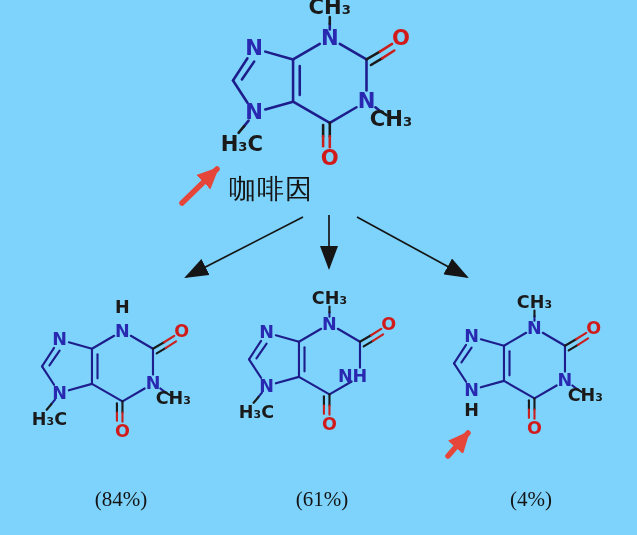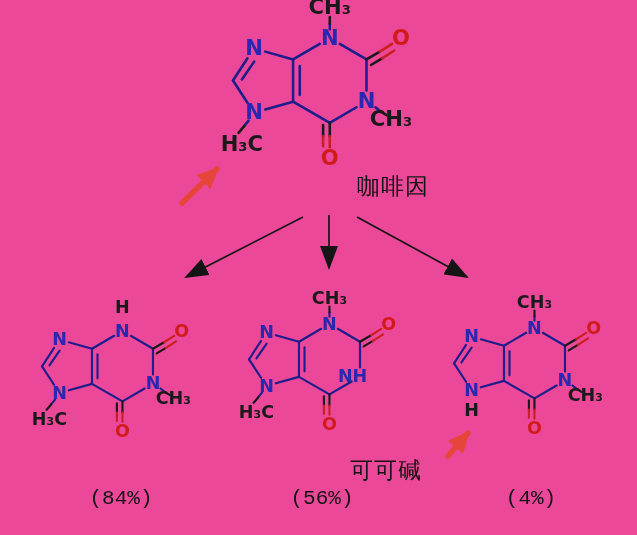--- a/index.html
+++ b/index.html
@@ -1,41 +1,41 @@
 <!DOCTYPE html>
 <html><head>
 <meta charset="utf-8">
 <style>
   html,body{margin:0;padding:0;background:#ffffff;}
   .page{
-    position:relative;width:637px;height:535px;background:#ec4899;
+    position:relative;width:637px;height:535px;background:#7dd3fc;
     overflow:hidden;font-family:"Liberation Serif",serif;
   }
   svg.mol{position:absolute;overflow:visible;}
   
   .bd{stroke:#1d1d8c;stroke-width:2.3;stroke-linecap:round;fill:none;}
   .bk{stroke:#1a1a1a;stroke-width:2.3;stroke-linecap:round;fill:none;}
   .rd{stroke:#c9201d;stroke-width:2.3;stroke-linecap:round;fill:none;}
   
   svg.mol text{
     font-family:"DejaVu Sans",sans-serif;font-size:19px;font-weight:600;
     text-anchor:middle;
   }
   .n{fill:#2828b0;}
   .o{fill:#d11a1a;}
   .c{fill:#1a1a1a;}
   .astart{text-anchor:start;}
   .aend{text-anchor:end;}
   .mol-name{
-    position:absolute;width:200px;text-align:right;
-    font-size:23px;color:#141414;letter-spacing:1px;
+    position:absolute;width:200px;text-align:left;
+    font-size:27px;color:#141414;letter-spacing:1px;
   }
   .mol-yield{
     position:absolute;width:200px;text-align:center;
-    font-size:21px;color:#141414;font-family:Liberation Mono, monospace;
+    font-size:21px;color:#141414;font-family:Liberation Serif, serif;
   }
   .overlay{position:absolute;left:0;top:0;width:637px;height:535px;pointer-events:none;}
   .black-arrow{stroke:#151515;stroke-width:1.7;fill:none;}
   .red-arrow{stroke:#e6453a;stroke-width:5.5;fill:none;stroke-linecap:round;}
 </style>
 </head>
 <body>
 
 <div class="page">
 
@@ -160,22 +160,21 @@
     </g>
     <text class="c" x="113" y="16">CH₃</text>
     <text class="n" x="113" y="44">N</text>
     <text class="o" x="177" y="44">O</text>
     <text class="n astart" x="138" y="101">NH</text>
     <text class="o" x="113" y="152">O</text>
     <text class="n" x="45" y="53">N</text>
     <text class="n" x="45" y="111">N</text>
     <text class="c aend" x="34" y="139">H₃C</text>
   </svg>
-  <div class="mol-name" style="left:222px;top:455px">可可碱</div>
-  <div class="mol-yield" style="left:222px;top:487px">(56%)</div>
+  <div class="mol-yield" style="left:222px;top:487px">(61%)</div>
 
   <svg class="mol" viewBox="0 0 212 160" style="left:430px;top:293px;width:196px;height:148px">
     <g>
       <line class="bd" x1="80" y1="57" x2="104" y2="43"></line>
       <line class="bd" x1="122" y1="43" x2="146" y2="57"></line>
       <line class="bd" x1="146" y1="57" x2="146" y2="85"></line>
       <line class="bd" x1="137" y1="100" x2="113" y2="114"></line>
       <line class="bd" x1="113" y1="114" x2="80" y2="95"></line>
       <line class="bd" x1="80" y1="95" x2="80" y2="57"></line>
       <line class="bd" x1="86" y1="89" x2="86" y2="63"></line>

